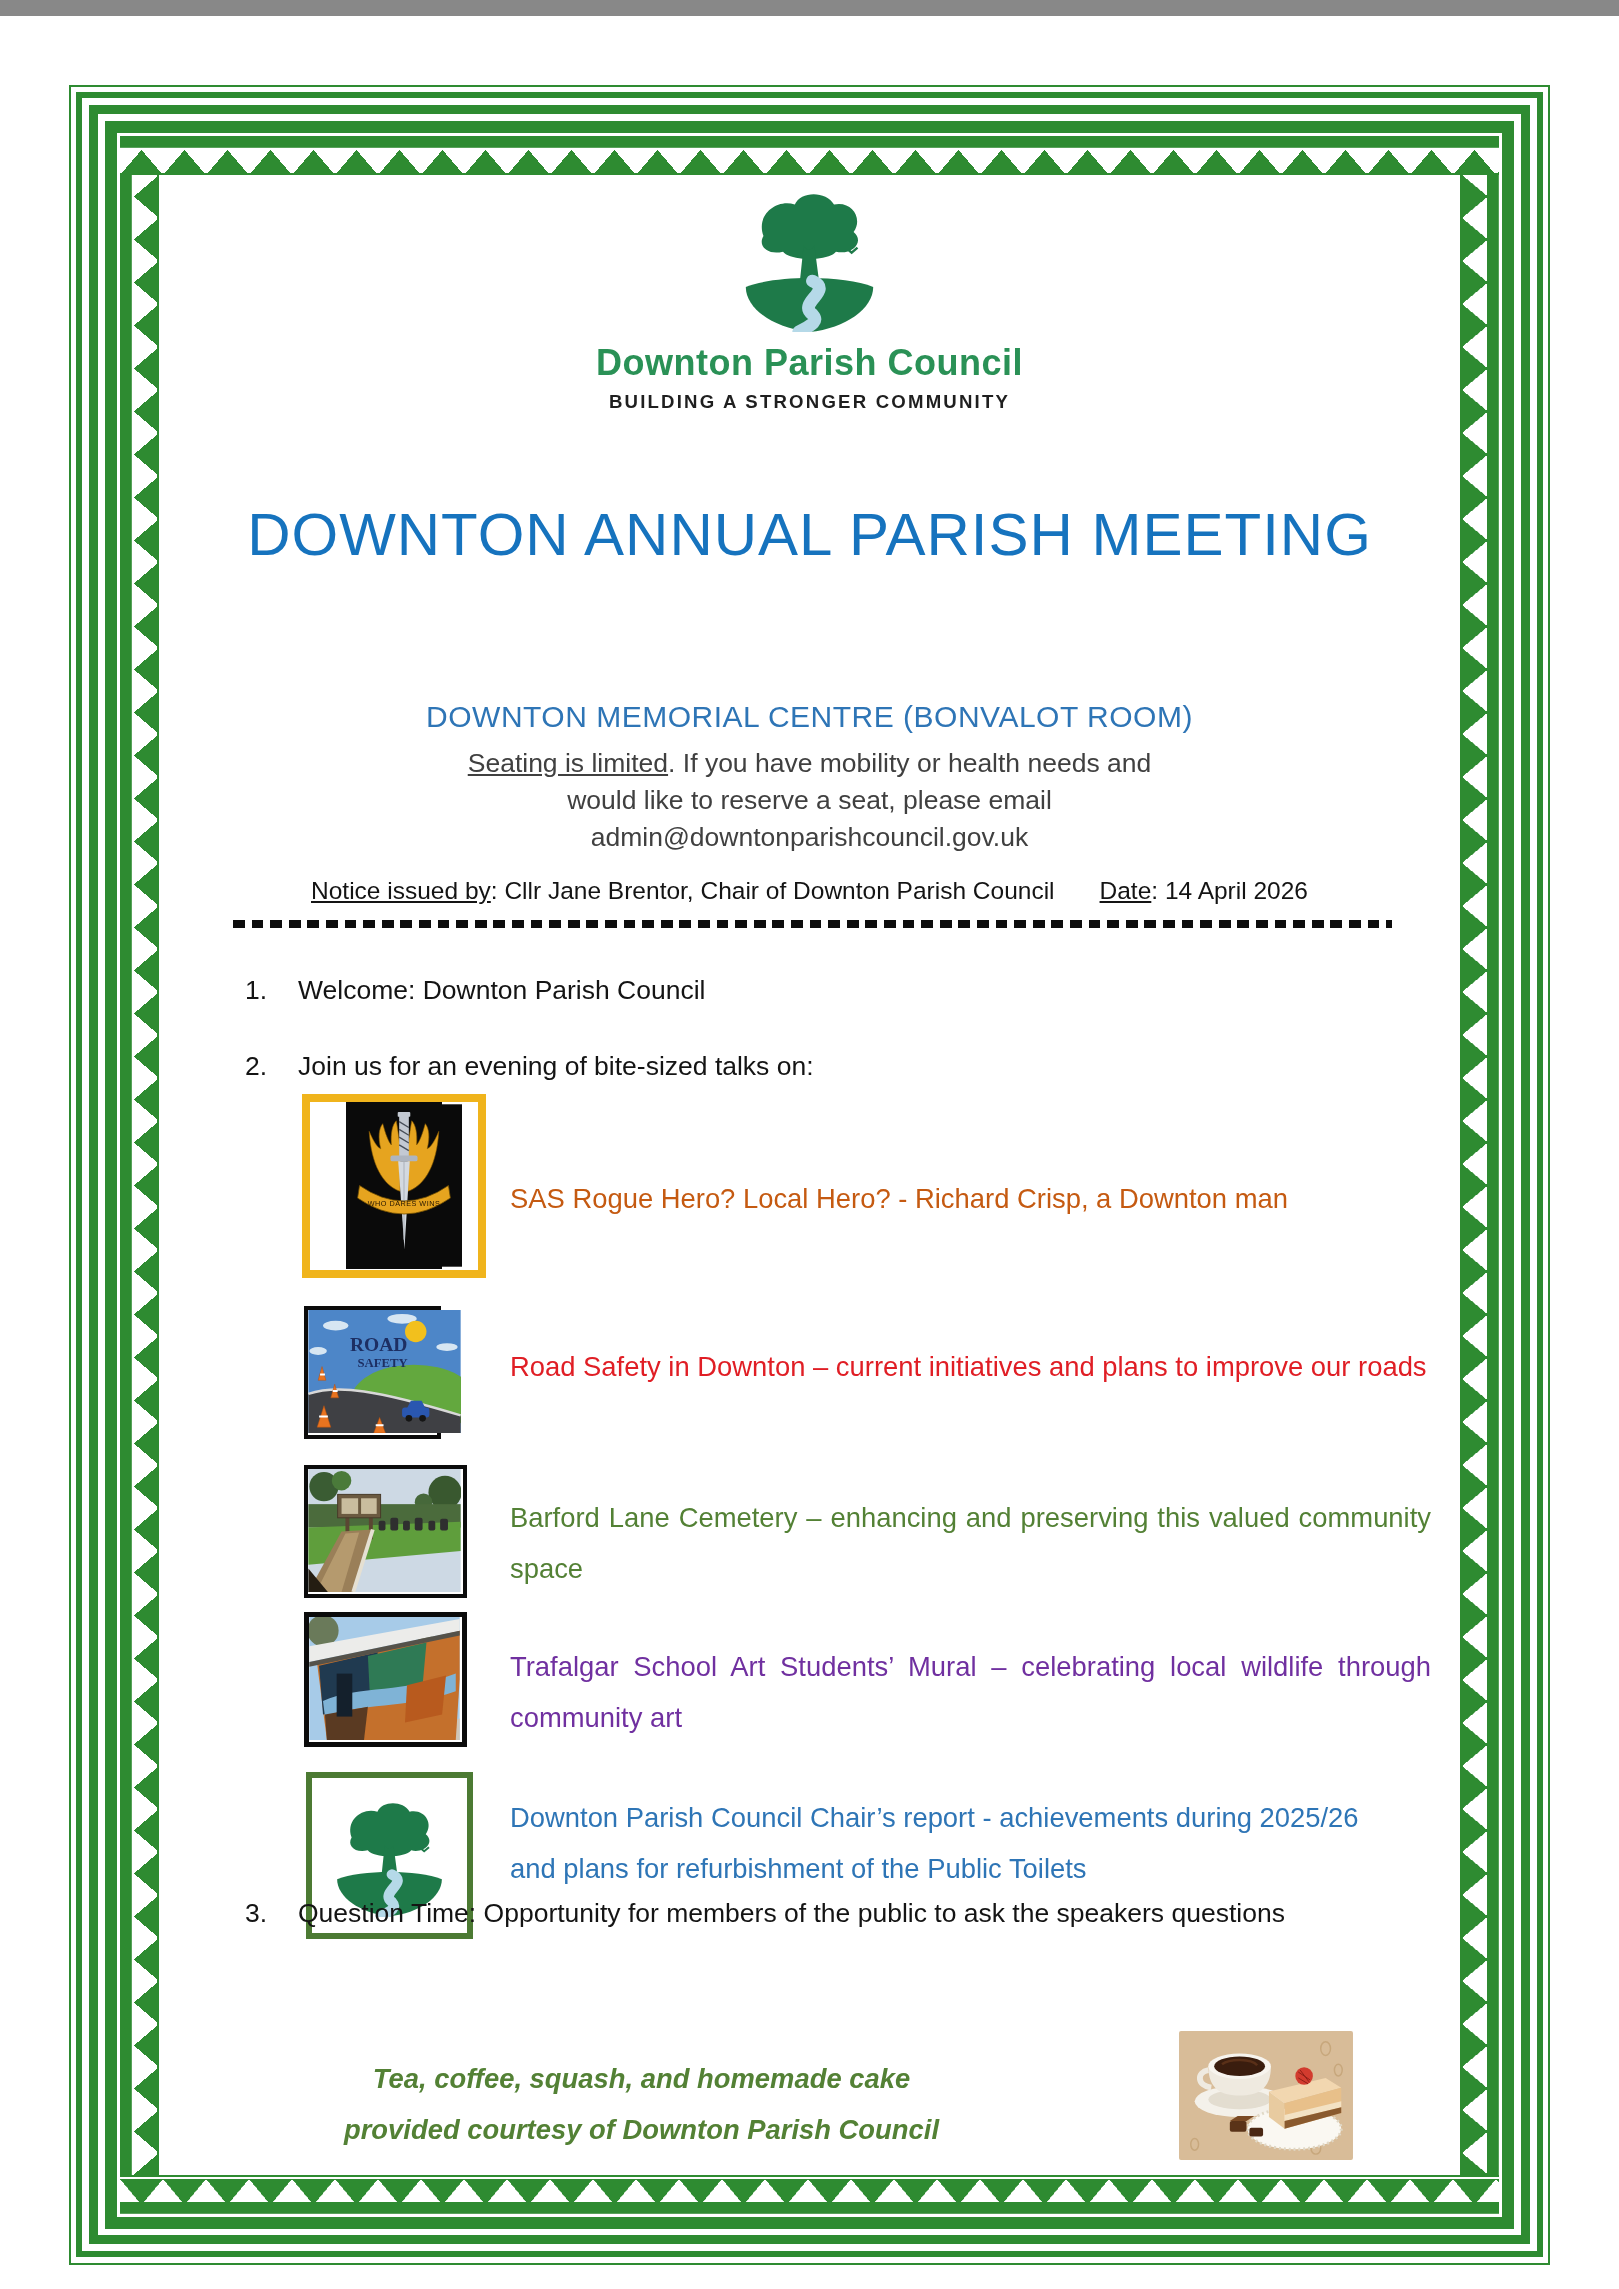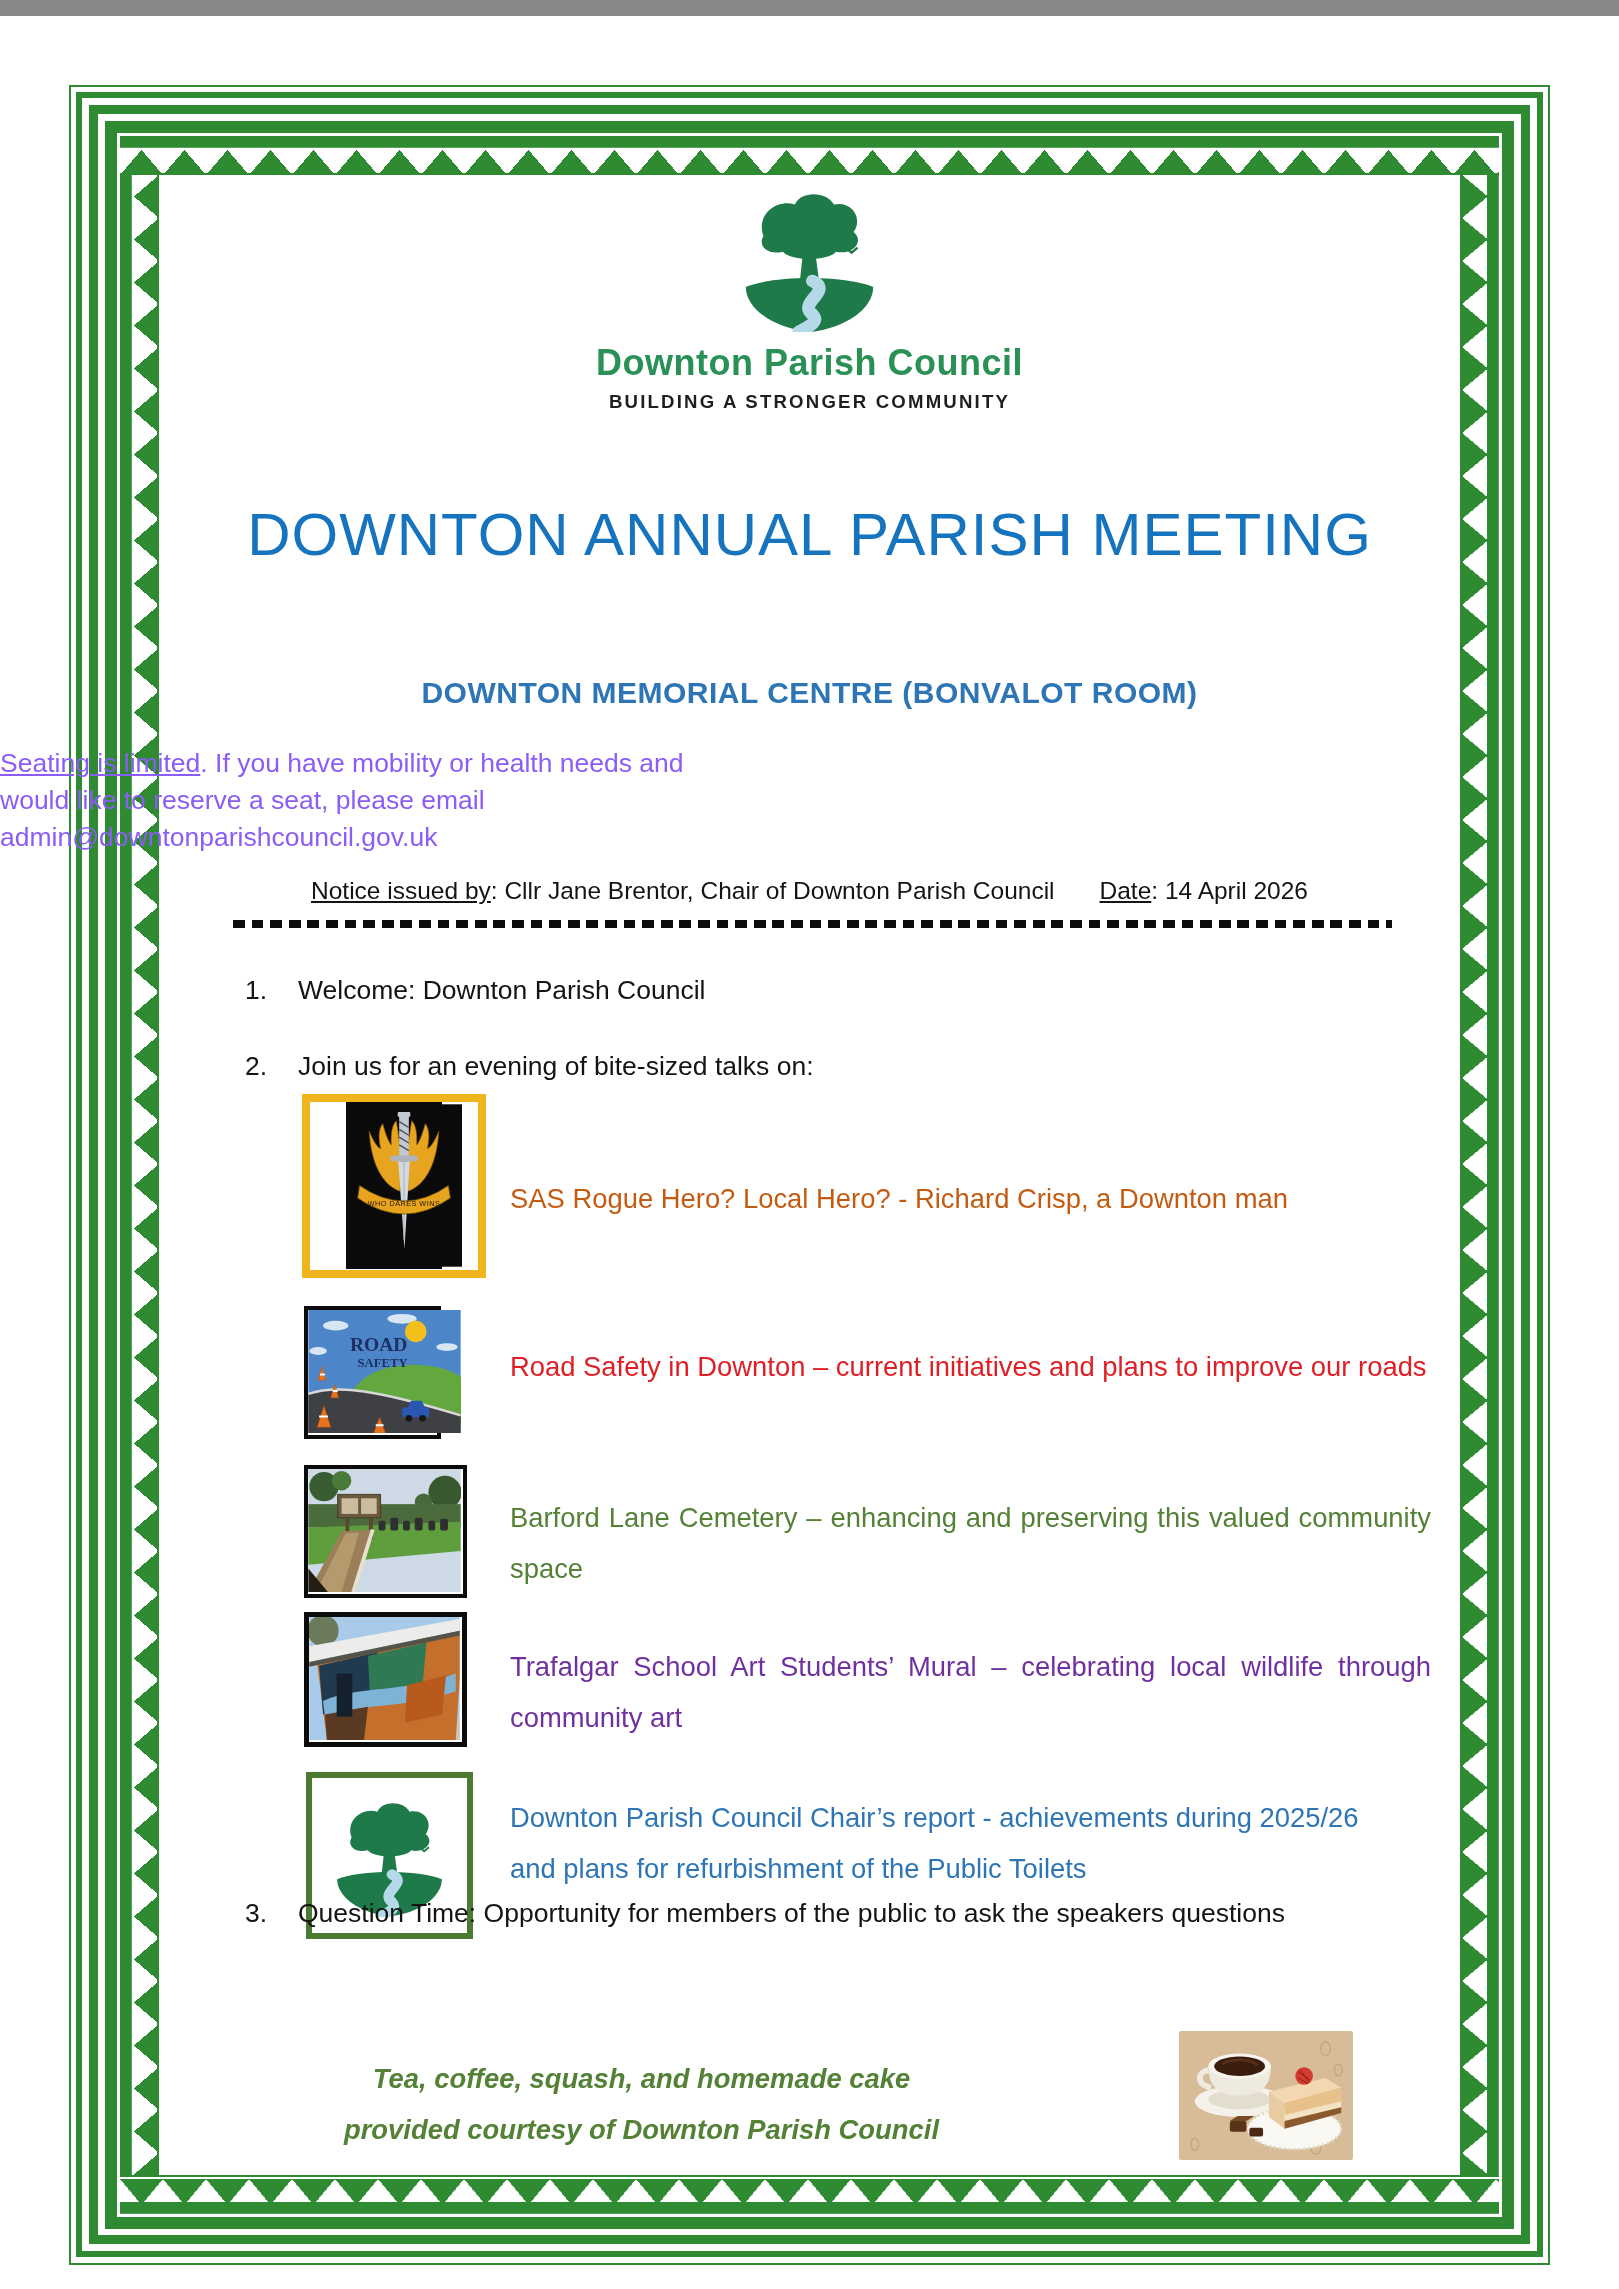--- a/index.html
+++ b/index.html
@@ -51,24 +51,24 @@
   .logo { position:absolute; left:0; right:0; top:169px; text-align:center; }
   .logo svg { display:inline-block; }
   .logo-name { font-size:36px; font-weight:700; color:var(--logo_text_green); margin-top:5.9px; letter-spacing:0.5px; }
   .logo-tagline { font-size:18.6px; font-weight:600; color:#1f1f1f; letter-spacing:2.2px; margin-top:6.9px; }
 
   
   .title { position:absolute; left:0; right:0; top:484px; text-align:center;
            font-size:60px; font-weight:500; color:var(--title_blue); letter-spacing:1px; }
   .date-line { position:absolute; left:0; right:0; top:586px; text-align:center;
            font-size:45px; font-weight:500; color:var(--date_green); }
-  .venue-line { position:absolute; left:0; right:0; top:660px; text-align:center;
-           font-size:30px; font-weight:700; color:var(--venue_blue); letter-spacing:0.5px; }
-  .seating { position:absolute; left:0; right:0; top:729px; 
-           font-size:26.5px; color:#8b5cf6; line-height:37px; }
+  .venue-line { position:absolute; left:0; right:0; top:684px; text-align:center;
+           font-size:30px; font-weight:400; color:var(--venue_blue); letter-spacing:0.5px; }
+  .seating { position:absolute; left:0; right:0; top:729px; text-align:center;
+           font-size:26.5px; color:#404040; line-height:37px; }
   .u { text-decoration:underline; }
   .notice { position:absolute; left:0; right:0; top:861px; text-align:center; font-size:24.5px; color:#141414; }
   .notice .gap { display:inline-block; width:45px; }
   .divider { position:absolute; left:233px; top:904px; width:1159px; height:7.8px;
            background:repeating-linear-gradient(90deg,#0d0d0d 0 11.8px, transparent 11.8px 18.6px); }
 
   
   .agenda-item { position:absolute; left:245px; font-size:26.5px; color:#141414; }
   .agenda-item .num { display:inline-block; width:53px; }
   .a1 { top:959px; }

